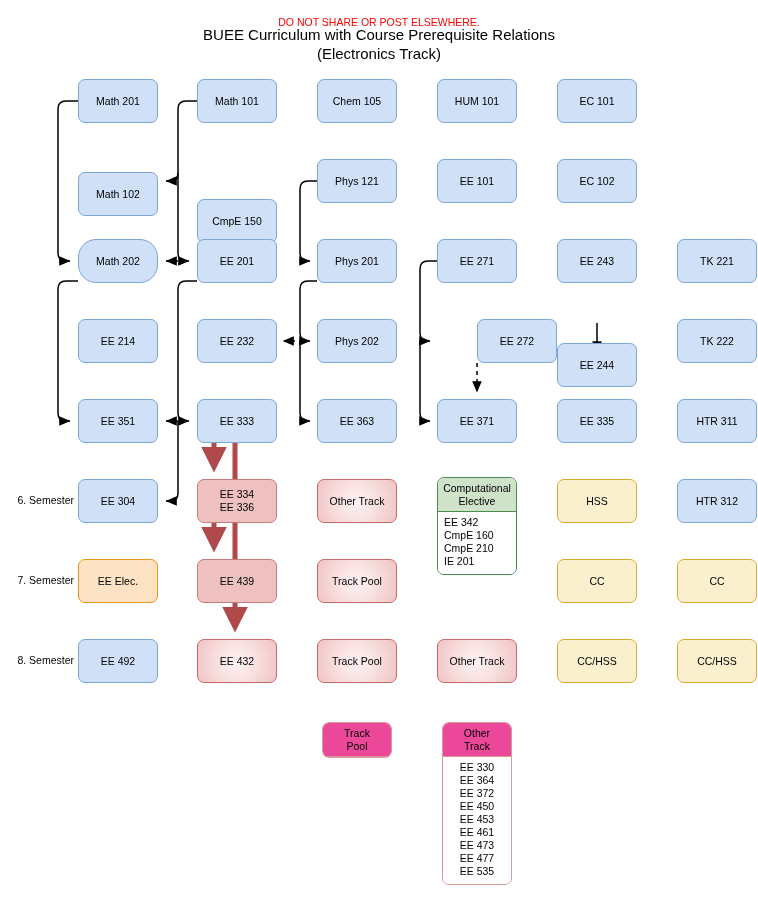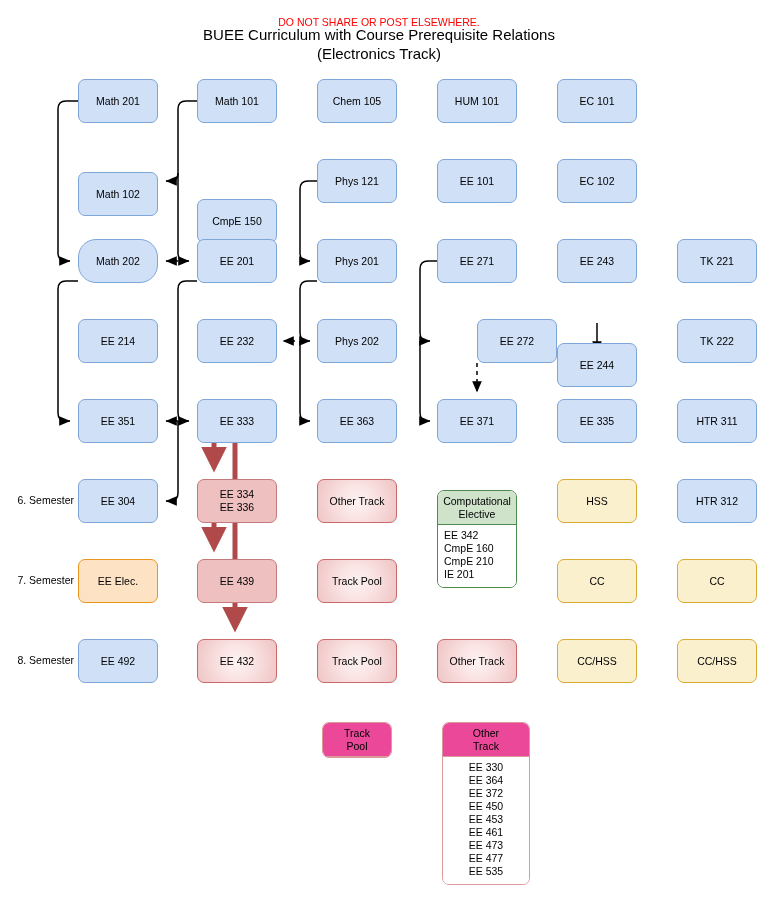--- a/index.html
+++ b/index.html
@@ -257,39 +257,39 @@
       <div class="box yellow" style="left: 557px; top: 639px;">
         <span>CC/HSS</span>
       </div>
       <div class="box yellow" style="left: 677px; top: 639px;">
         <span>CC/HSS</span>
       </div>
       <div class="box red" style="left: 197px; top: 479px;">
         <span>EE 334</span>
         <span>EE 336</span>
       </div>
-      <div class="listbox green" style="left: 437px; top: 477px; width: 80px; margin-top: 13px;">
+      <div class="listbox green" style="left: 437px; top: 477px; width: 80px;">
         <div class="hdr">
           <div>Computational</div>
           <div>Elective</div>
         </div>
         <div class="body">
           <div>EE 342</div>
           <div>CmpE 160</div>
           <div>CmpE 210</div>
           <div>IE 201</div>
         </div>
       </div>
       <div class="listbox pink" style="left: 322px; top: 722px; width: 70px;">
         <div class="hdr">
           <div>Track</div>
           <div>Pool</div>
         </div>
       </div>
-      <div class="listbox pink" style="left: 442px; top: 722px; width: 88px;">
+      <div class="listbox pink" style="left: 442px; top: 722px; width: 70px;">
         <div class="hdr">
           <div>Other</div>
           <div>Track</div>
         </div>
         <div class="body">
           <div>EE 330</div>
           <div>EE 364</div>
           <div>EE 372</div>
           <div>EE 450</div>
           <div>EE 453</div>

